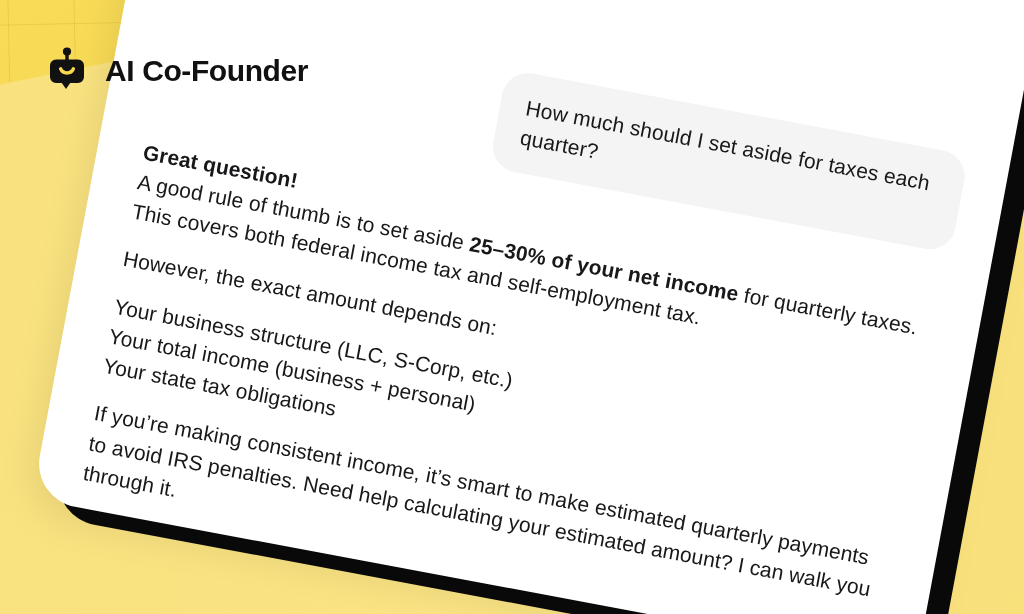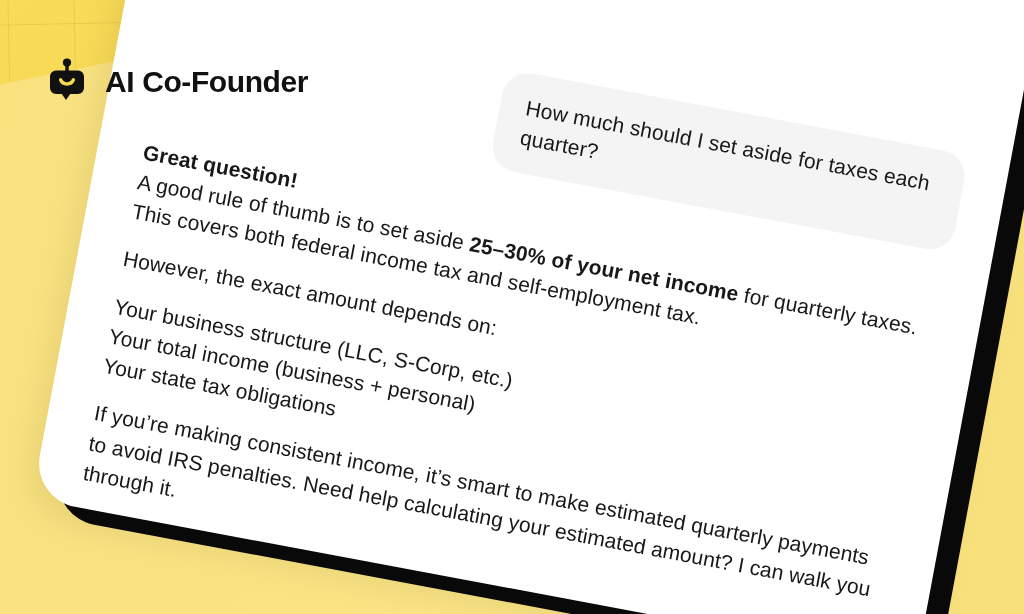--- a/index.html
+++ b/index.html
@@ -123,21 +123,21 @@
     margin-left:12px;
   }
   .support-label {
     font-size:20px;
     color:#52525b;
   }
 
   
   .logo {
     position:absolute;
-    left:44px; top:58px;
+    left:44px; top:47px;
     display:flex;
     align-items:center;
     gap:15px;
     z-index:5;
   }
   .logo-mark { width:46px; height:48px; display:block; }
   .logo-text {
     font-size:30px;
     font-weight:bold;
     color:#111111;

